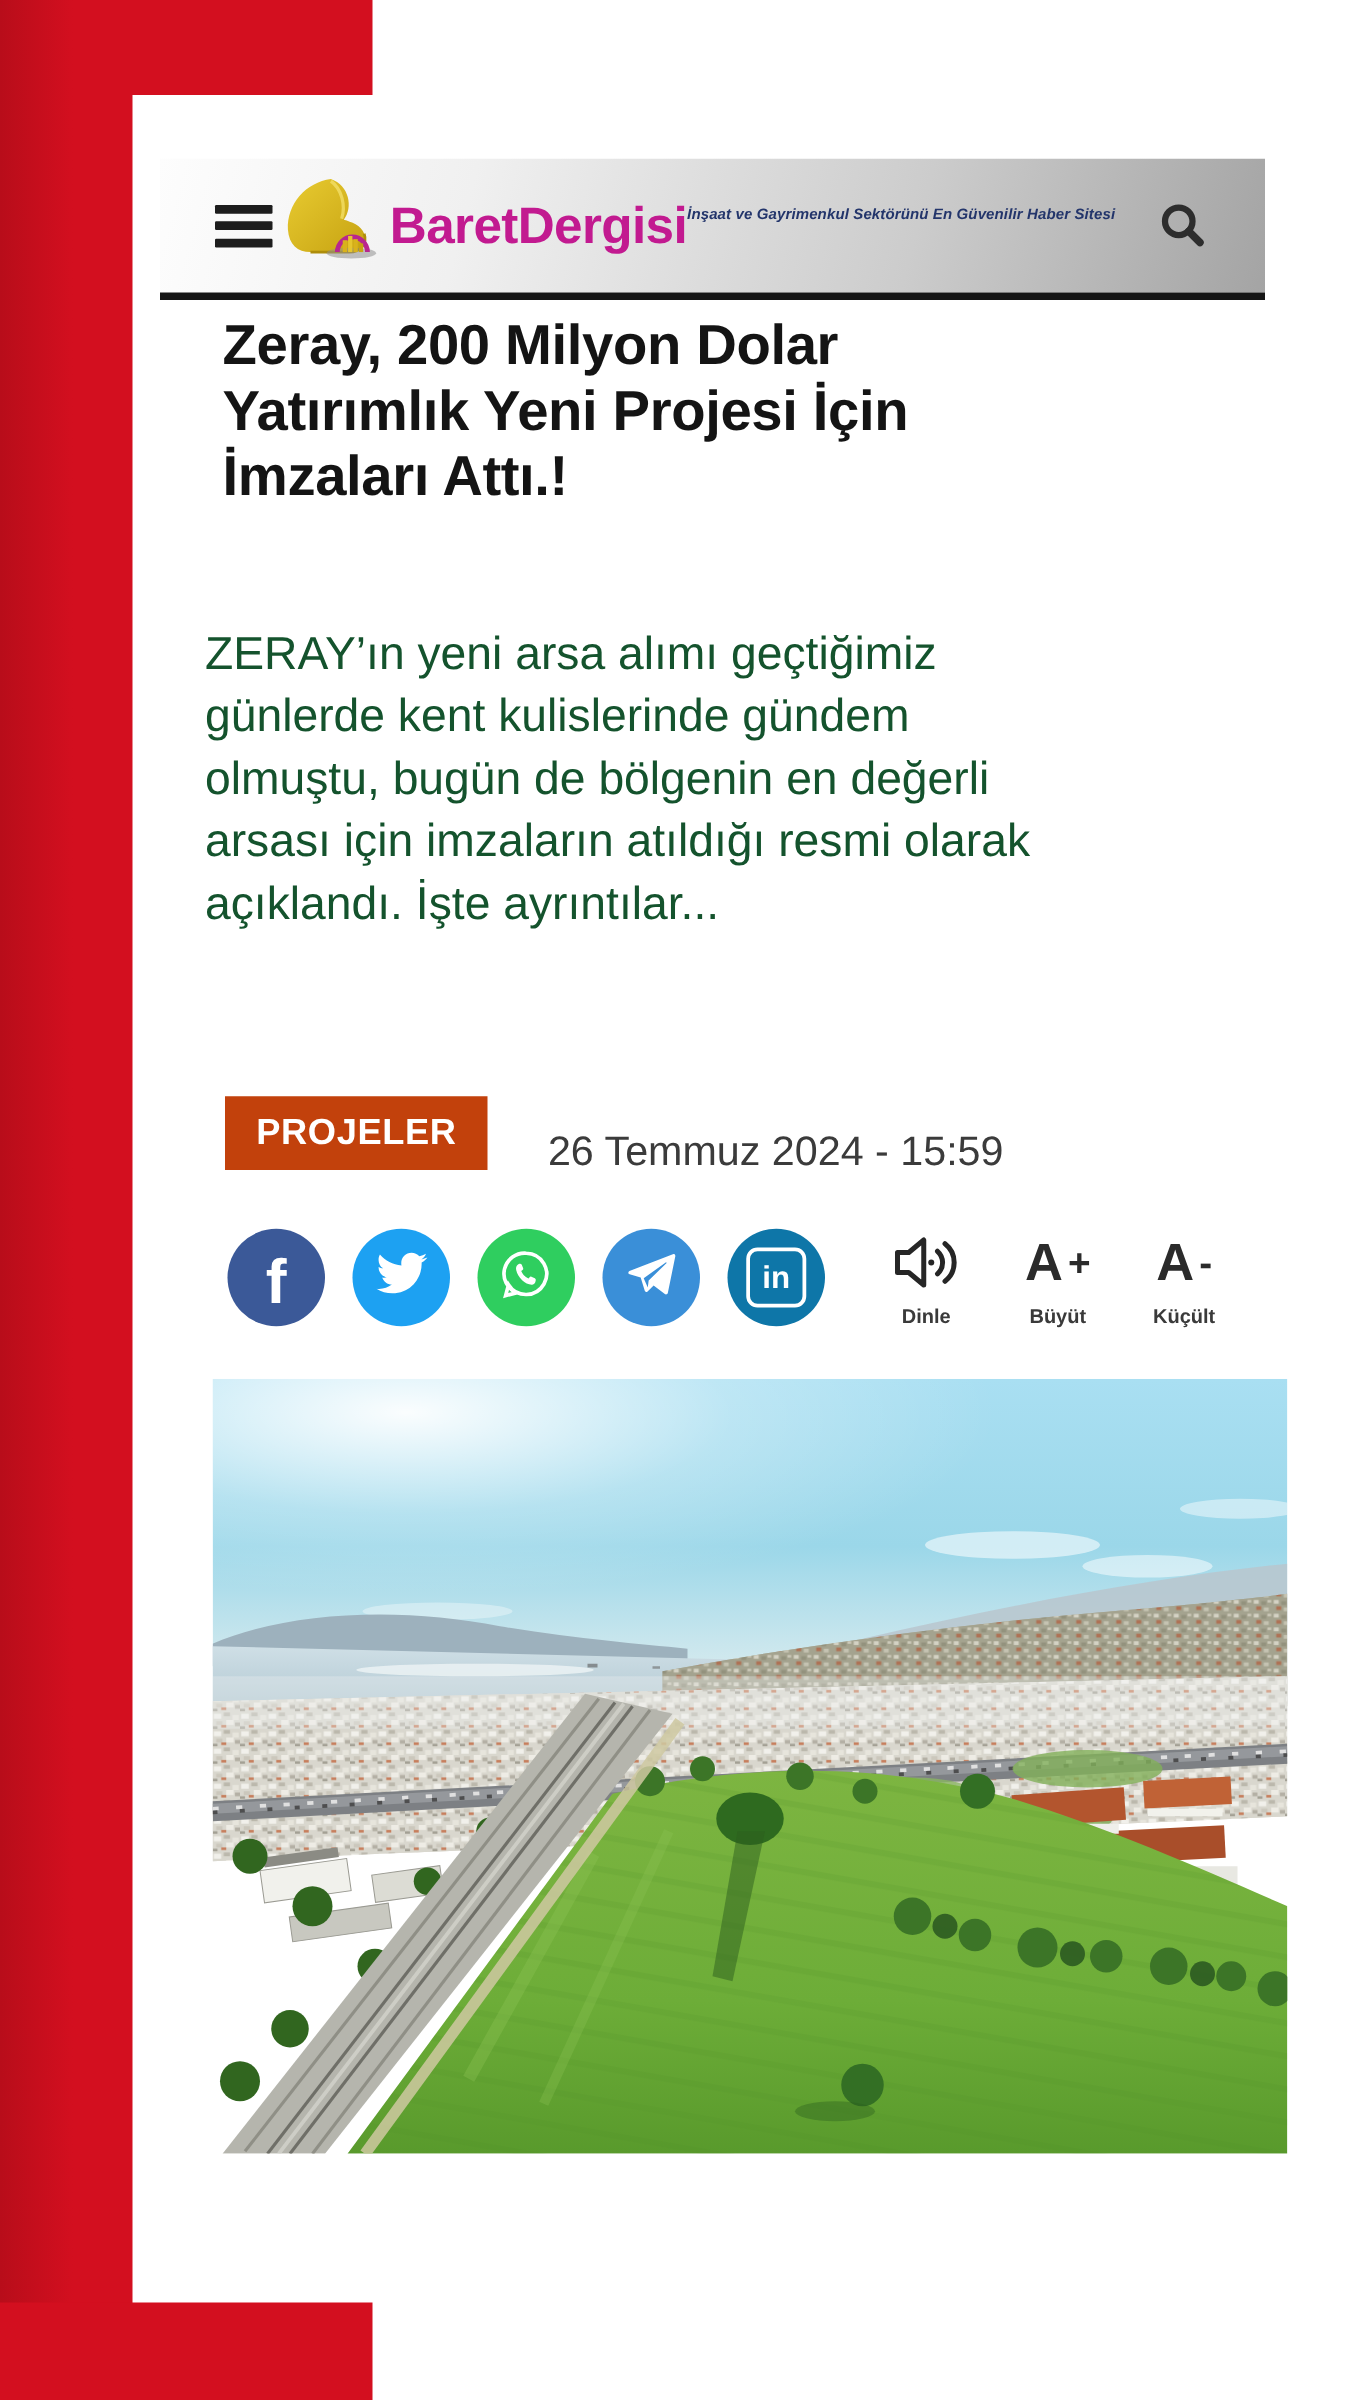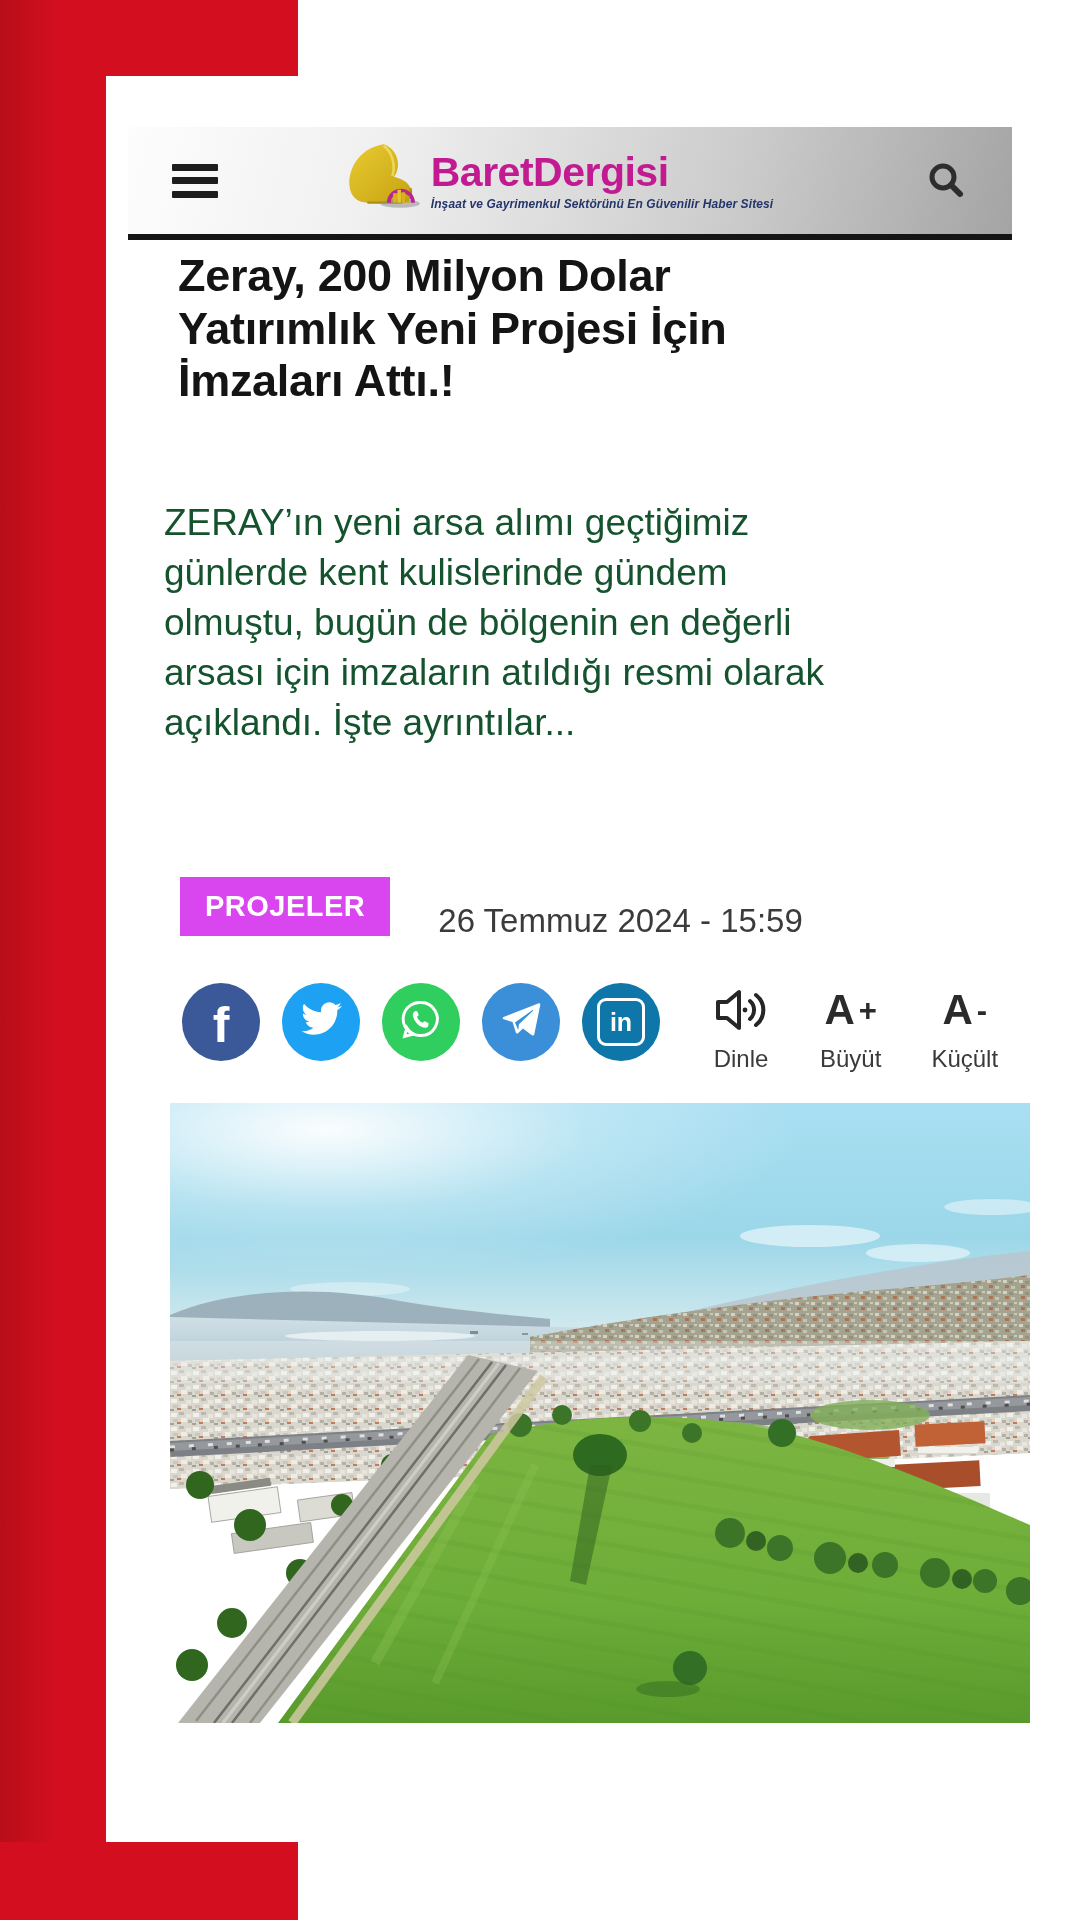--- a/index.html
+++ b/index.html
@@ -16,40 +16,40 @@
   .header{
     position:absolute;left:128px;top:127px;width:884px;height:113px;
     background:linear-gradient(105deg,#fdfdfd 0%,#f0f0f0 28%,#cccccc 68%,#a4a4a4 100%);
     border-bottom:6px solid #151515;
     display:flex;align-items:center;justify-content:space-between;
     padding:0 44px;box-sizing:border-box;
   }
   .hamburger{width:46px;height:34px;display:flex;flex-direction:column;justify-content:space-between;cursor:pointer;}
   .hamburger span{display:block;height:7px;background:#1d1d1d;border-radius:1px;}
   .logo{display:flex;align-items:center;gap:6px;cursor:pointer;margin-left:-30px;}
-  .logo-text{display:flex;flex-direction:column;line-height:1;}
+  .logo-text{display:flex;flex-direction:row;line-height:1;}
   .brand{font-size:41px;font-weight:bold;color:#c21a90;letter-spacing:-.5px;}
   .tagline{font-size:12px;font-weight:bold;font-style:italic;color:#23356b;margin-top:5px;letter-spacing:.1px;}
   .search{width:44px;height:44px;display:flex;align-items:center;justify-content:center;cursor:pointer;}
 
   
   .title{
     position:absolute;left:178px;top:250px;width:680px;
     font-size:45px;font-weight:bold;color:#141414;line-height:1.17;letter-spacing:-.3px;
   }
   .summary{
     position:absolute;left:164px;top:498px;width:860px;
     font-size:37px;color:#14532d;line-height:1.35;
   }
   .meta{
     position:absolute;left:180px;top:872px;
     display:flex;align-items:center;gap:48px;
   }
   .badge{
-    background:#d946ef;color:#ffffff;font-size:29px;font-weight:bold;
+    background:#c2410c;color:#ffffff;font-size:29px;font-weight:bold;
     padding:13px 25px;letter-spacing:.5px;cursor:pointer;
   }
   .date{font-size:33px;color:#3b3b3b;margin-top:30px;}
 
   
   .share-row{position:absolute;left:182px;top:983px;display:flex;align-items:flex-start;}
   .circles{display:flex;gap:22px;}
   .circle{
     width:78px;height:78px;border-radius:50%;display:flex;align-items:center;justify-content:center;
     cursor:pointer;flex-shrink:0;
@@ -61,21 +61,21 @@
   .net-linkedin{background:#0e76a8;}
   .fb-glyph{color:#fff;font-size:50px;font-weight:bold;margin-top:6px;}
   .in-box{
     width:42px;height:42px;border:3px solid #fff;border-radius:9px;
     display:flex;align-items:center;justify-content:center;
     color:#fff;font-size:25px;font-weight:bold;letter-spacing:0;
   }
   .tools{display:flex;gap:50px;margin-left:52px;}
   .tool{display:flex;flex-direction:column;align-items:center;cursor:pointer;}
   .tool-icon{height:54px;display:flex;align-items:center;justify-content:center;}
-  .tool-label{font-size:24px;color:#3a3a3a;margin-top:8px;}
+  .tool-label{font-size:16px;color:#3a3a3a;margin-top:8px;font-weight:bold;}
   .a-glyph{font-size:42px;font-weight:bold;color:#2b2b2b;line-height:1;}
   .a-sign{font-size:31px;font-weight:bold;color:#2b2b2b;vertical-align:14px;margin-left:4px;line-height:1;}
 
   
   .photo{position:absolute;left:170px;top:1103px;width:860px;height:620px;overflow:hidden;}
   .photo svg{display:block;}
 </style>
 </head>
 <body>
 

